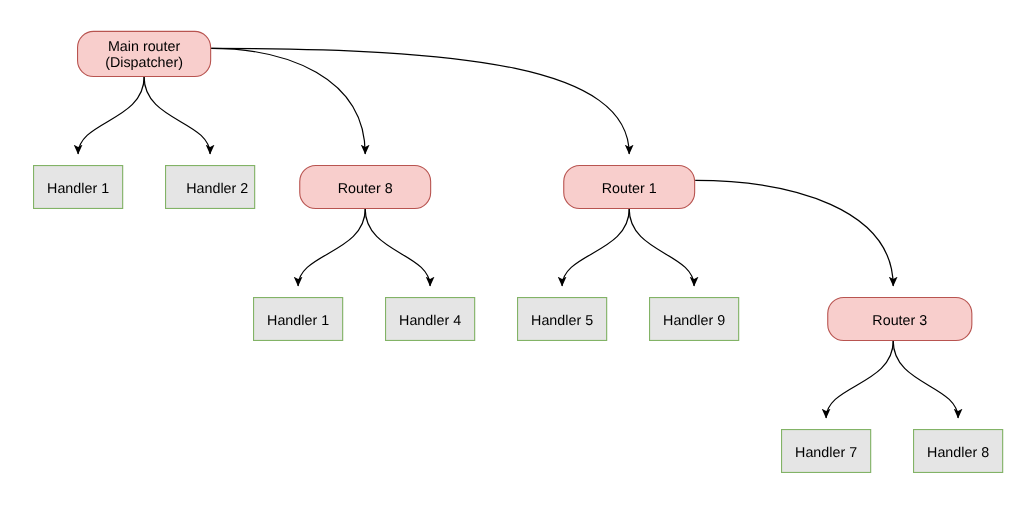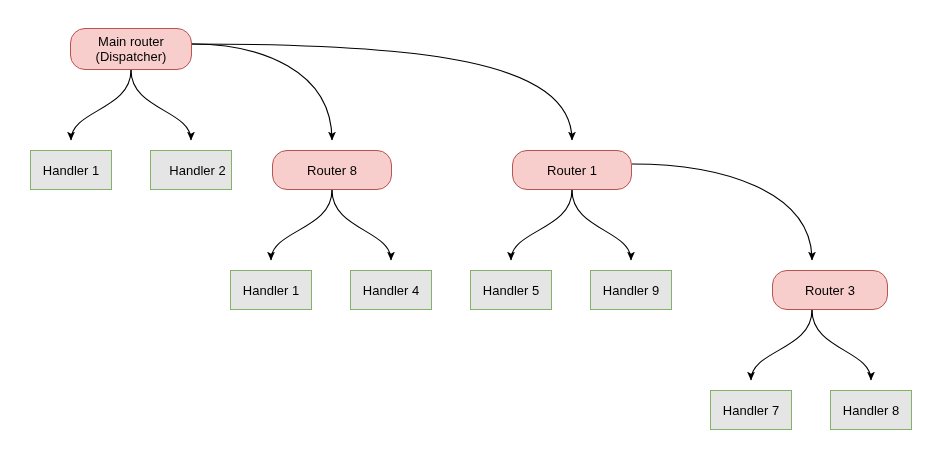--- a/index.html
+++ b/index.html
@@ -81,18 +81,18 @@
       <div class="node router" style="left: 70px; top: 28px; width: 122px; height: 42px;"><span class="node-label">Main router
 (Dispatcher)</span></div>
       <div class="node handler" style="left: 30px; top: 150px; width: 82px; height: 40px;"><span class="node-label">Handler 1</span></div>
       <div class="node handler" style="left: 150px; top: 150px; width: 82px; height: 40px; padding-left: 13px;"><span class="node-label">Handler 2</span></div>
       <div class="node router" style="left: 272px; top: 150px; width: 120px; height: 40px;"><span class="node-label">Router 8</span></div>
       <div class="node router" style="left: 512px; top: 150px; width: 120px; height: 40px;"><span class="node-label">Router 1</span></div>
       <div class="node handler" style="left: 230px; top: 270px; width: 82px; height: 40px;"><span class="node-label">Handler 1</span></div>
       <div class="node handler" style="left: 350px; top: 270px; width: 82px; height: 40px;"><span class="node-label">Handler 4</span></div>
       <div class="node handler" style="left: 470px; top: 270px; width: 82px; height: 40px;"><span class="node-label">Handler 5</span></div>
       <div class="node handler" style="left: 590px; top: 270px; width: 82px; height: 40px;"><span class="node-label">Handler 9</span></div>
-      <div class="node router" style="left: 752px; top: 270px; width: 116px; height: 40px; margin-left: 20px;"><span class="node-label">Router 3</span></div>
+      <div class="node router" style="left: 752px; top: 270px; width: 132px; height: 40px;"><span class="node-label">Router 3</span></div>
       <div class="node handler" style="left: 710px; top: 390px; width: 82px; height: 40px;"><span class="node-label">Handler 7</span></div>
       <div class="node handler" style="left: 830px; top: 390px; width: 82px; height: 40px;"><span class="node-label">Handler 8</span></div>
     </div>
 
 </div>
 
 </body></html>

